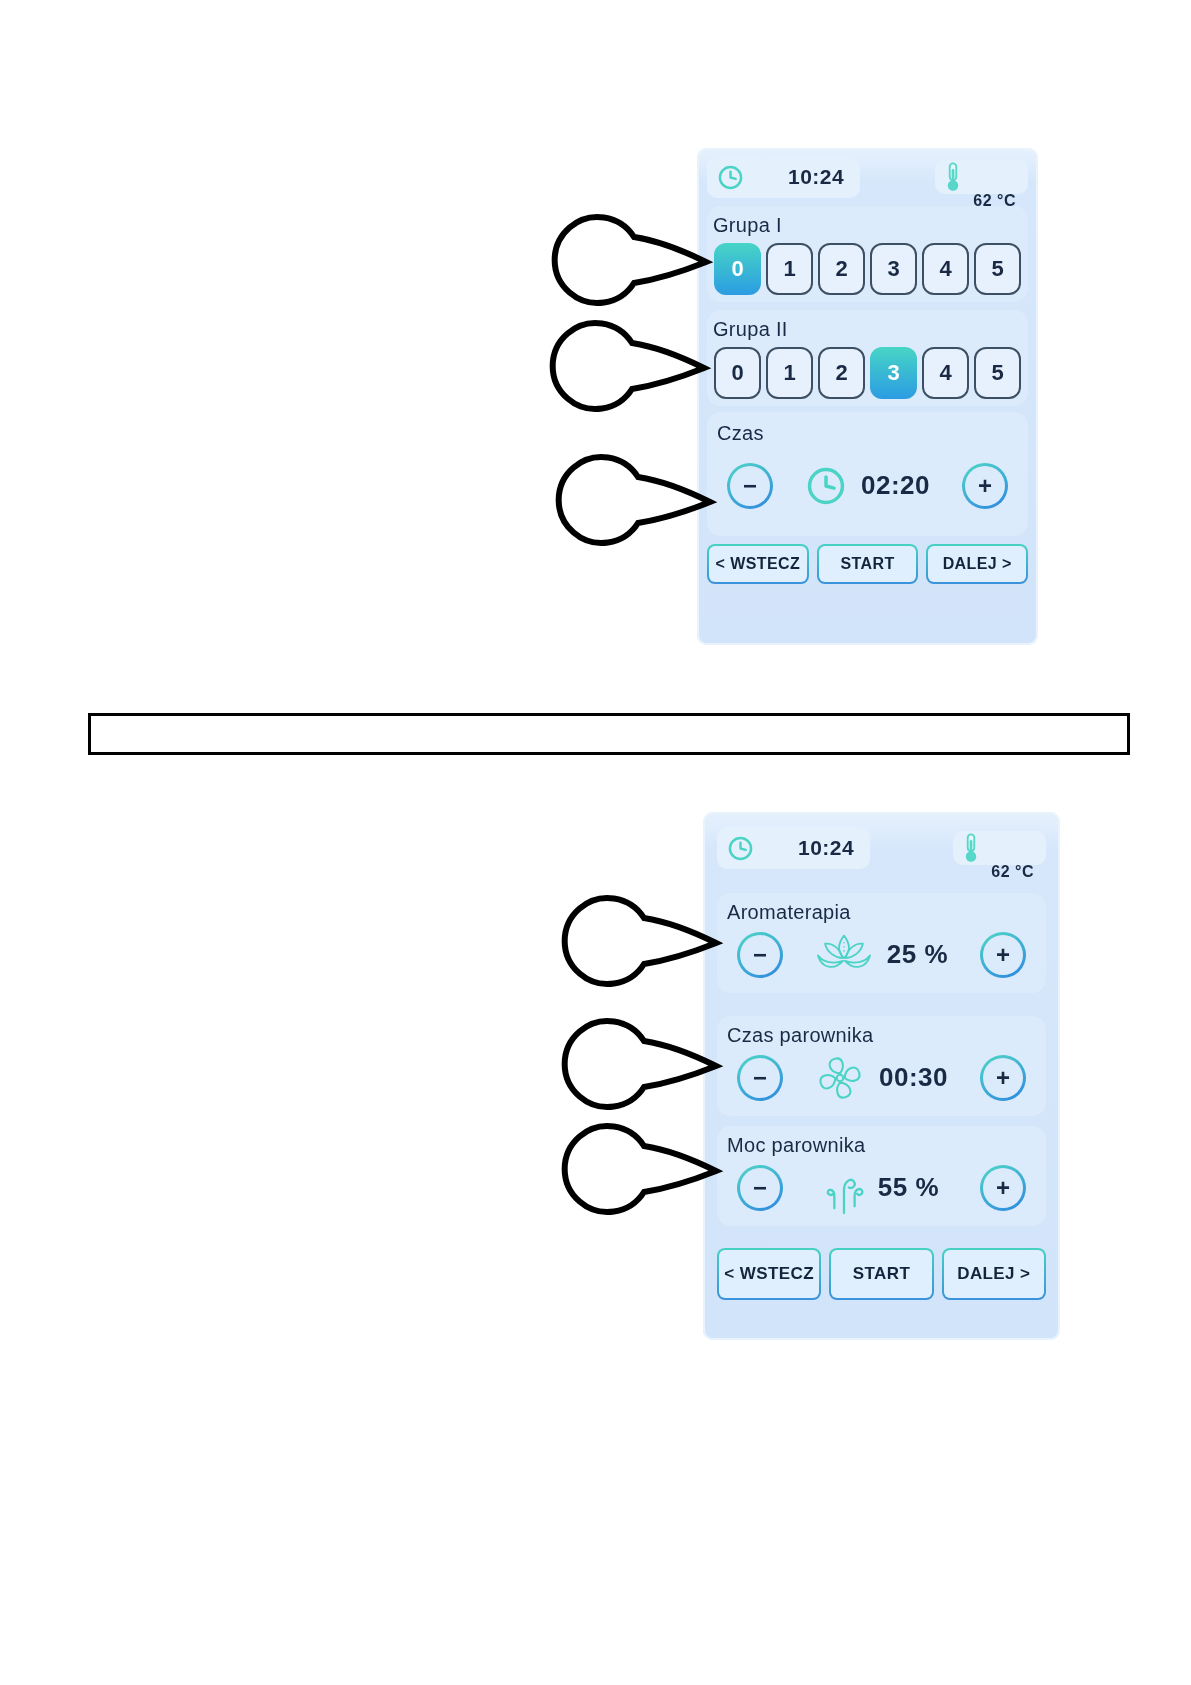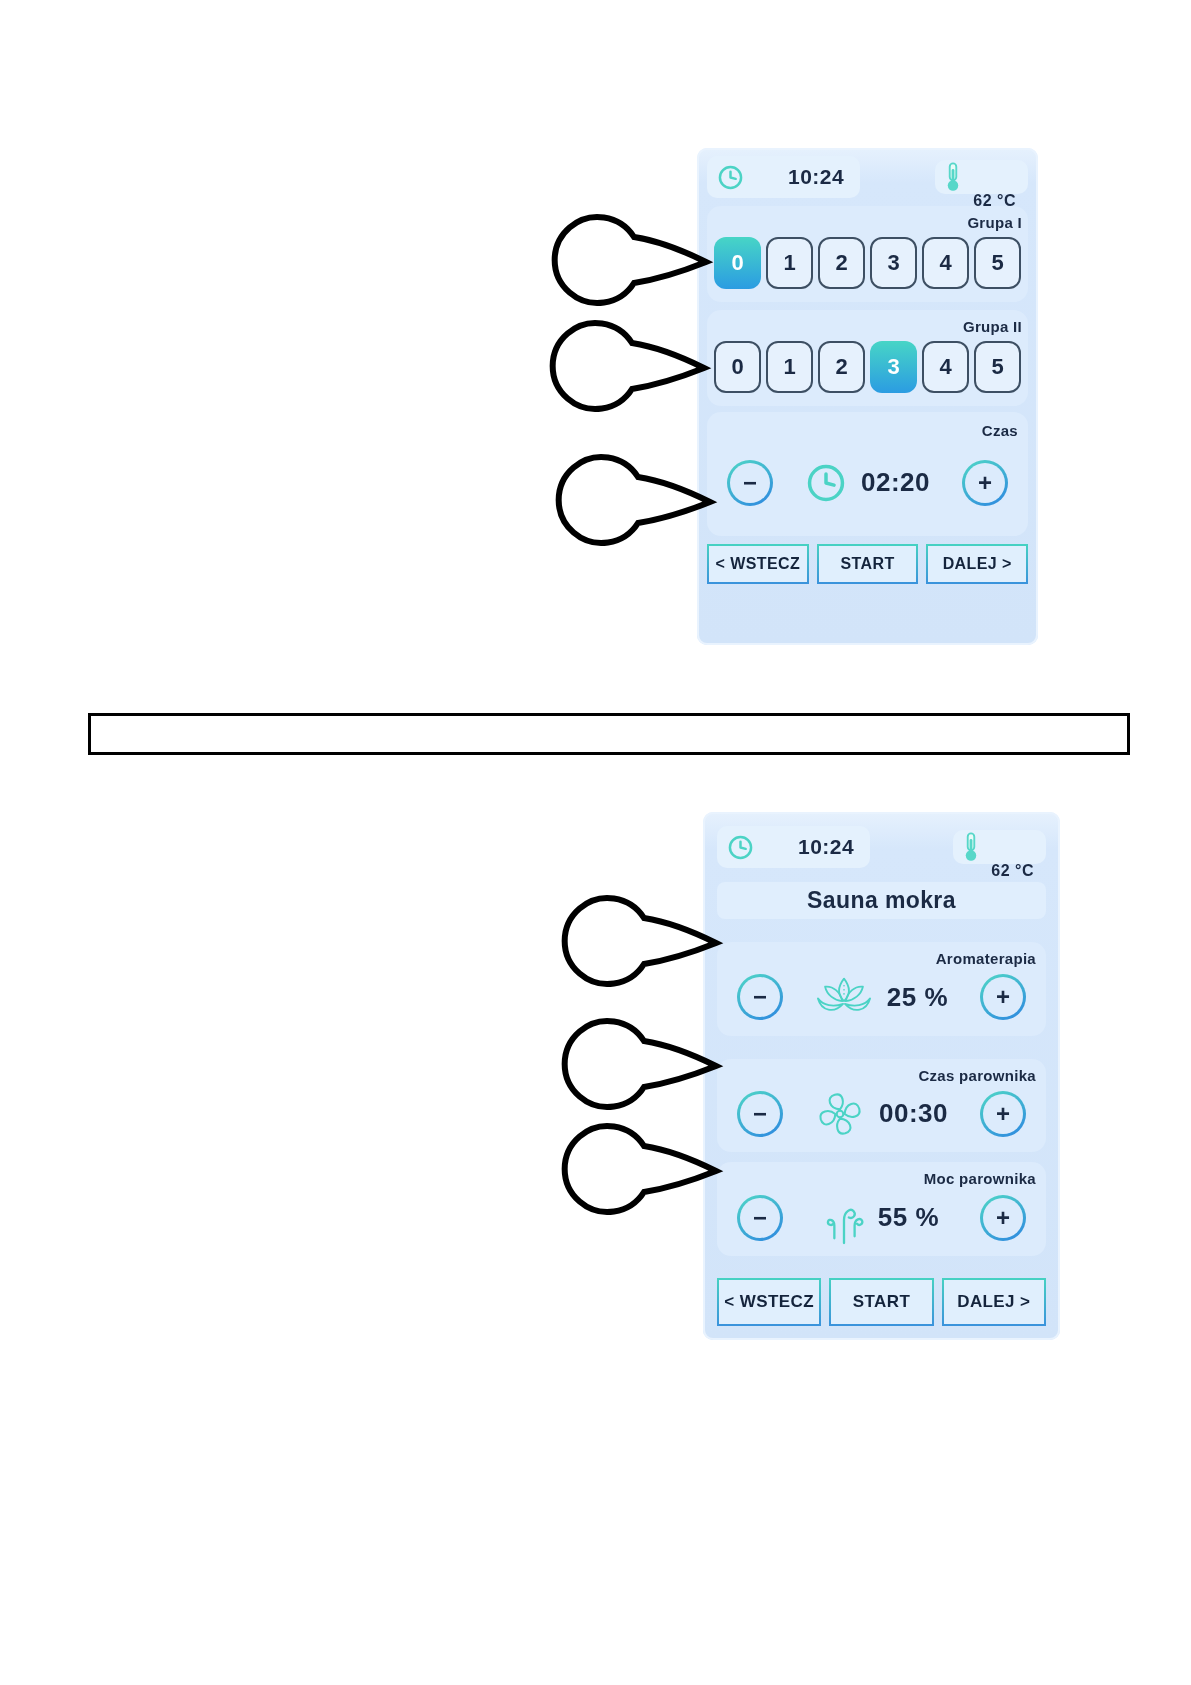--- a/index.html
+++ b/index.html
@@ -21,21 +21,21 @@
   .temp-pill{height:34px;padding:0 12px 0 8px;}
   .time-text{font-size:21px;font-weight:700;letter-spacing:.5px;}
   .temp-text{font-size:16px;font-weight:700;letter-spacing:.5px;margin-top:48px;}
 
   .titlebar{background:#e0eefd;border-radius:8px;display:flex;align-items:center;justify-content:center;
             font-size:23px;font-weight:700;letter-spacing:.4px;}
   .panel-infrared .titlebar{height:43px;margin-top:8px;}
   .panel-mokra .titlebar{height:40px;margin-top:14px;}
 
   .section{background:#dcebfc;border-radius:14px;box-sizing:border-box;display:flex;flex-direction:column;}
-  .sec-label{text-align:right;font-size:15px;font-weight:700;letter-spacing:.3px;}
+  .sec-label{text-align:left;font-size:20px;font-weight:400;letter-spacing:.3px;}
 
   .group-section{height:96px;margin-top:8px;padding:6px 6px;}
   .group-section .sec-label{margin-top:2px;}
   .btn-row{display:flex;gap:5px;margin-top:6px;padding:0 1px;}
   .num{flex:1;height:52px;border:2px solid #3d4f63;border-radius:12px;background:#e6f1fd;
        font-family:inherit;font-size:22px;font-weight:700;color:#1b2a44;
        display:flex;align-items:center;justify-content:center;padding:0;}
   .num.sel{border:2px solid transparent;color:#ffffff;
        background:linear-gradient(180deg,#47d5c6 0%,#2b9ce2 100%) border-box;}
 
@@ -50,21 +50,21 @@
                   linear-gradient(150deg,#4fd8c6 0%,#2d86e1 100%) border-box;
        font-family:inherit;font-size:24px;font-weight:700;color:#1b2a44;
        display:flex;align-items:center;justify-content:center;padding:0;line-height:1;}
   .round-btn.minus{left:10px;}
   .round-btn.plus{right:10px;}
   .value-text{font-size:26px;font-weight:700;letter-spacing:.5px;}
 
   .footer-row{display:flex;justify-content:space-between;gap:8px;}
   .panel-infrared .footer-row{margin-top:8px;height:40px;}
   .panel-mokra .footer-row{margin-top:22px;height:52px;}
-  .footer-btn{flex:1;border:2px solid transparent;border-radius:0;
+  .footer-btn{flex:1;border:2px solid transparent;border-radius:8px;
        background:linear-gradient(#e0effd,#e0effd) padding-box,
                   linear-gradient(180deg,#46d2c2 0%,#3a92dc 100%) border-box;
        font-family:inherit;font-weight:700;color:#14243c;letter-spacing:.4px;
        display:flex;align-items:center;justify-content:center;padding:0;}
   .panel-infrared .footer-btn{font-size:16px;}
   .panel-mokra .footer-btn{font-size:17px;}
 
   
   .callout{position:absolute;width:180px;height:100px;}
 
@@ -157,21 +157,20 @@
       <div class="pill temp-pill">
         <svg class="icon" width="20" height="30" viewBox="0 0 20 32">
           <rect x="6.5" y="1.5" width="7" height="18" rx="3.5" fill="#e9fbf8" stroke="#57d7c9" stroke-width="2"></rect>
           <circle cx="10" cy="25" r="5.6" fill="#57d7c9"></circle>
           <line x1="10" y1="9" x2="10" y2="22" stroke="#57d7c9" stroke-width="3" stroke-linecap="round"></line>
         </svg>
         <span class="temp-text">62 °C</span>
       </div>
     </div>
 
-    <div class="titlebar">Sauna mokra</div>
 
     <div class="section mokra-section value-section">
       <div class="sec-label">Aromaterapia</div>
       <div class="value-row">
         <button class="round-btn minus">−</button>
         <svg class="icon" width="58" height="45" viewBox="0 0 64 50">
           <g fill="none" stroke="#4bd3c5" stroke-width="2" stroke-linecap="round" stroke-linejoin="round">
             <path d="M32 4 C25 13 25 22 32 29 C39 22 39 13 32 4 Z"></path>
             <path d="M30 29 C21 28 13 22 11 13 C20 12 28 19 30 29 Z"></path>
             <path d="M34 29 C43 28 51 22 53 13 C44 12 36 19 34 29 Z"></path>

